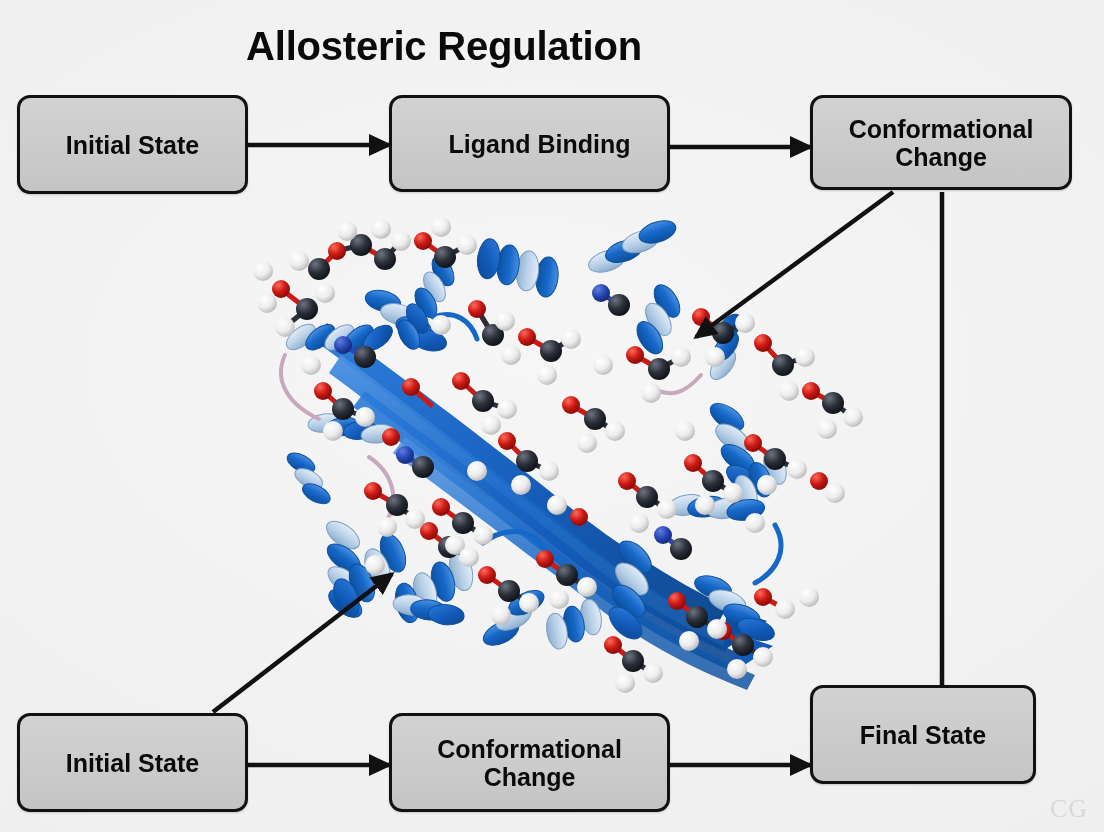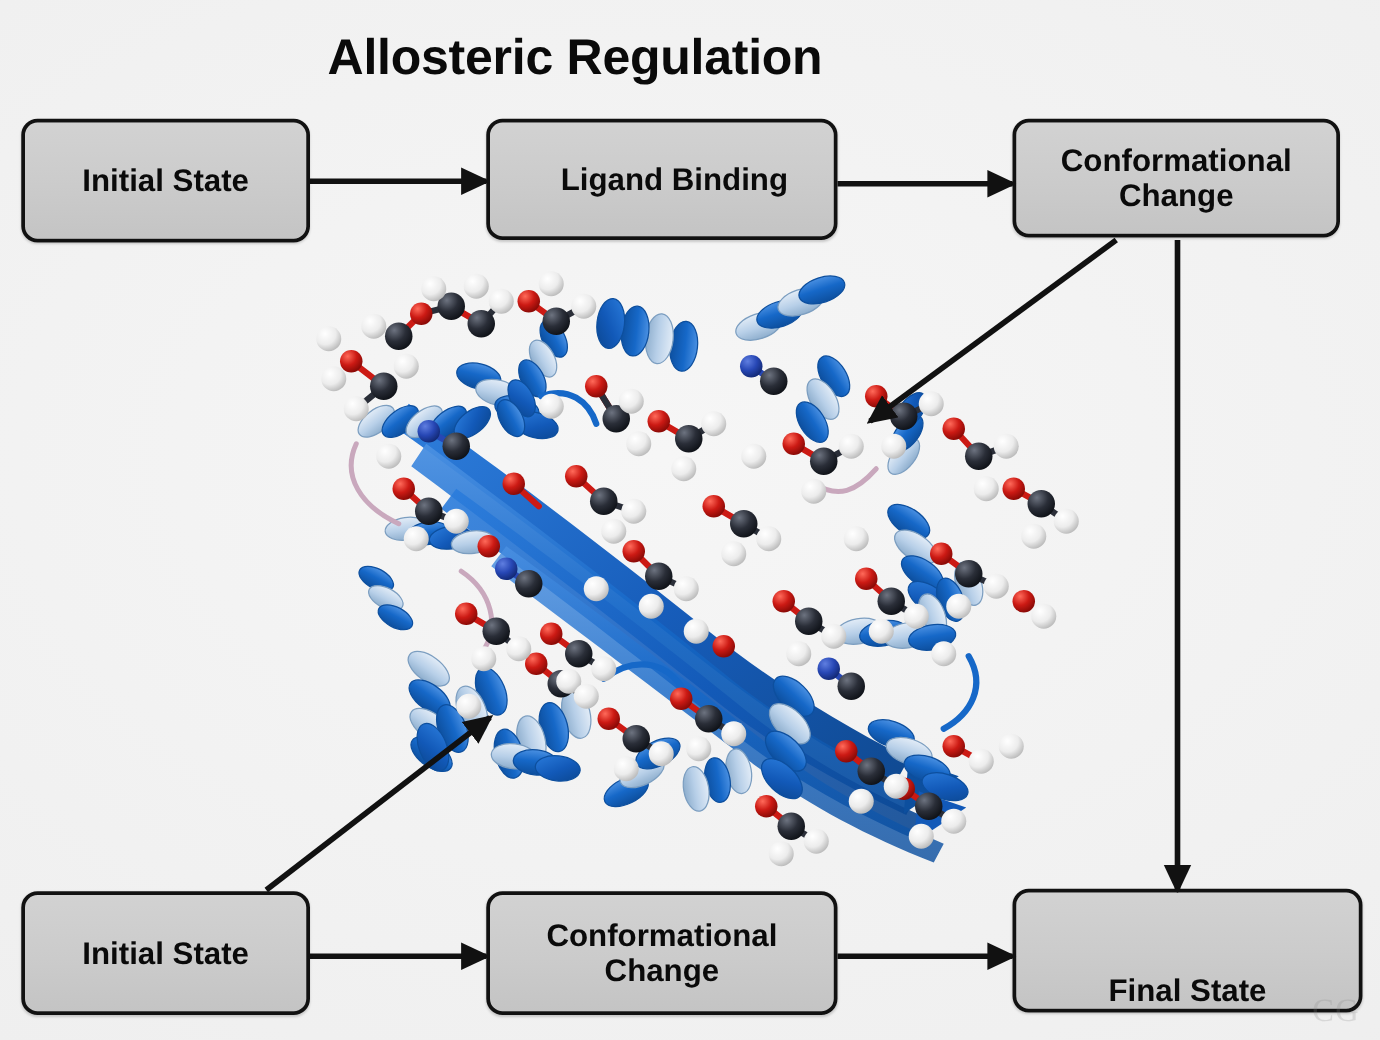--- a/index.html
+++ b/index.html
@@ -13,21 +13,20 @@
     background:
       radial-gradient(ellipse 130% 110% at 48% 44%, #f6f6f6 0%, #f1f1f1 45%, #ebebeb 100%);
   }
   
   #title{
     position:absolute;left:0;top:26px;width:888px;
     text-align:center;
     font-size:40px;font-weight:bold;color:#0a0a0a;
     letter-spacing:-0.2px;
     line-height:1;
-    margin-left:16px;
   }
   
   #protein{
     position:absolute;left:215px;top:205px;width:650px;height:490px;
     pointer-events:none;
   }
   #protein svg{display:block;width:100%;height:100%;}
   
   .node{
     position:absolute;
@@ -43,21 +42,21 @@
     line-height:1.12;
     z-index:5;
     box-shadow:0 1px 2px rgba(0,0,0,.18);
   }
   .node span{display:block;white-space:pre-line;}
   .n-init-top   {left:17px;  top:95px;  width:231px; height:99px;}
   .n-ligand     {left:389px; top:95px;  width:281px; height:97px;padding-left:20px;}
   .n-conf-top   {left:810px; top:95px;  width:262px; height:95px;}
   .n-init-bot   {left:17px;  top:713px; width:231px; height:99px;}
   .n-conf-bot   {left:389px; top:713px; width:281px; height:99px;}
-  .n-final      {left:810px; top:711px; width:280px; height:99px;align-items:flex-end;}
+  .n-final      {left:810px; top:685px; width:226px; height:99px;}
   .n-conf-top span{font-size:25px;}
   
   #arrows{position:absolute;left:0;top:0;width:1104px;height:832px;z-index:4;}
   
   #watermark{
     position:absolute;right:16px;bottom:8px;
     font-size:26px;color:rgba(130,130,130,.22);
     font-family:"Liberation Serif", serif;
     letter-spacing:1px;z-index:6;
     user-select:none;

